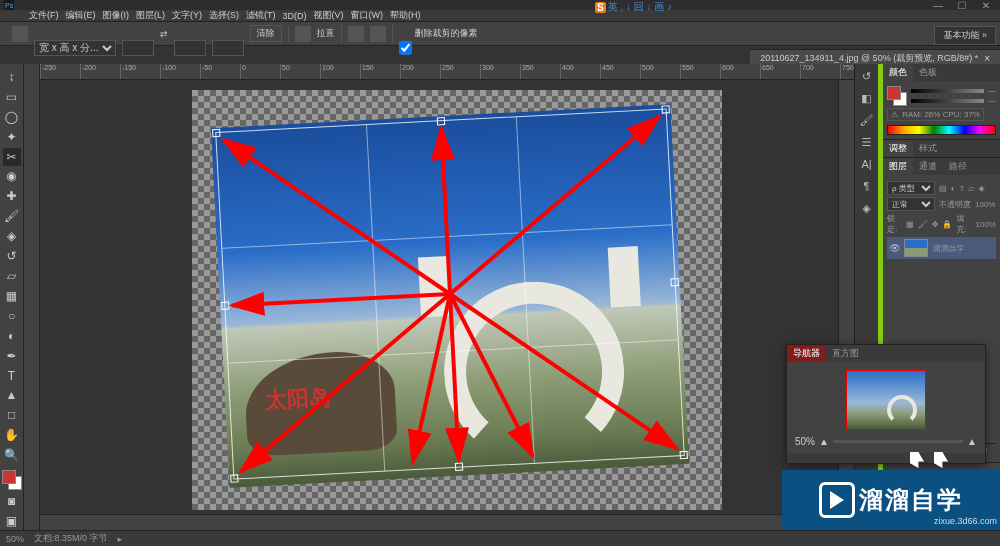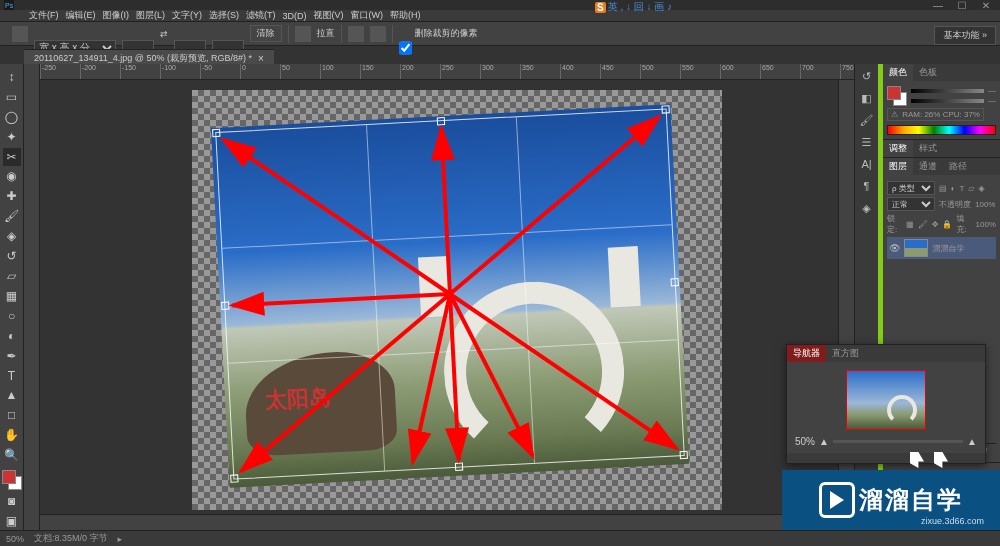--- a/index.html
+++ b/index.html
@@ -18,21 +18,21 @@
     .menubar span { padding: 0 3px; cursor: default; }
 
     .optbar { height: 24px; background: #424242; display: flex; align-items: center; padding-left: 12px; gap: 6px; font-size: 9px; border-bottom: 1px solid #222; }
     .optbar .icon16 { width: 16px; height: 16px; background: #555; display: inline-block; }
     .optbar select, .optbar input { background: #333; border: 1px solid #555; color: #ccc; font-size: 10px; height: 16px; margin-top: 28px; }
     .optbar .checkbox { display: flex; align-items: center; gap: 3px; }
     .optbar .divider { width: 1px; height: 18px; background: #555; }
 
     .workspace-switch { position: absolute; right: 4px; top: 26px; font-size: 9px; color: #ccc; background: #333; padding: 2px 8px; border: 1px solid #555; }
 
-    .tabrow { height: 24px; background: #333; display: flex; align-items: center; padding-left: 24px; }
+    .tabrow { height: 24px; background: #333; display: flex; align-items: center; padding-left: 24px; justify-content: flex-end; }
     .doc-tab { background: #4a4a4a; padding: 2px 10px; font-size: 9px; color: #ccc; border-top: 1px solid #222; display: flex; align-items: center; gap: 6px; }
     .doc-tab .close { font-size: 10px; }
 
     .main { position: absolute; top: 64px; left: 0; right: 0; bottom: 16px; display: flex; }
 
     .toolbox { width: 24px; background: #424242; border-right: 1px solid #222; display: flex; flex-direction: column; align-items: center; padding-top: 4px; gap: 2px; }
     .tool { width: 18px; height: 18px; display: flex; justify-content: center; align-items: center; color: #ccc; font-size: 12px; cursor: pointer; }
     .tool.active { background: #2a2a2a; }
     .swatch { margin-top: 4px; width: 20px; height: 20px; position: relative; }
     .swatch .fg { position: absolute; top: 0; left: 0; width: 14px; height: 14px; background: #c33; border: 1px solid #888; }
@@ -110,21 +110,21 @@
     .navigator .body { background: #424242; padding: 4px; }
     .navigator .preview { width: 80px; height: 60px; border: 1px solid #e00; background: linear-gradient(to bottom,#2a6dc8 0%,#9ab8d8 55%,#8a9a72 75%,#4a5a3a 100%); margin: 4px auto; position:relative; }
     .navigator .preview .a { position:absolute; left:40px; top:24px; width:30px; height:30px; border:4px solid #e8e8e0; border-radius:50%; border-bottom-color:transparent; }
     .navigator .zoomrow { display:flex; align-items:center; gap:4px; padding: 2px 4px; }
     .navigator .zoomrow .bar { flex:1; height:3px; background:#555; }
 
     .watermark { position: absolute; right: 0; bottom: 16px; width: 218px; height: 60px; background: #0a5080; display: flex; align-items: center; justify-content: center; gap: 4px; color: #fff; }
     .watermark .logo-ic { width: 36px; height: 36px; border: 3px solid #fff; border-radius: 6px; display:flex;justify-content:center;align-items:center;}
     .watermark .logo-ic::before { content:''; width:0;height:0;border-left:14px solid #fff;border-top:9px solid transparent;border-bottom:9px solid transparent; }
     .watermark .txt { font-size: 24px; font-weight: bold; letter-spacing: 2px; }
-    .watermark .sub { position: absolute; right: 16px; bottom: 4px; font-size: 9px; color: #cde; }
+    .watermark .sub { position: absolute; right: 3px; bottom: 4px; font-size: 9px; color: #cde; }
     .pointers { position: absolute; right: 52px; bottom: 78px; display: flex; gap: 10px; }
     .pointers .p { width: 14px; height: 16px; background: #fff; clip-path: polygon(0 0,60% 0,100% 60%,60% 60%,60% 100%,0 70%); }
 
     .statusbar { position: absolute; bottom: 0; left: 0; right: 0; height: 16px; background: #3a3a3a; border-top: 1px solid #222; display: flex; align-items: center; padding: 0 6px; gap: 10px; font-size: 9px; color: #999; }
   </style>
 </head>
 <body>
 
 <div class="titlebar">
   <svg class="logo" viewBox="0 0 10 10">

